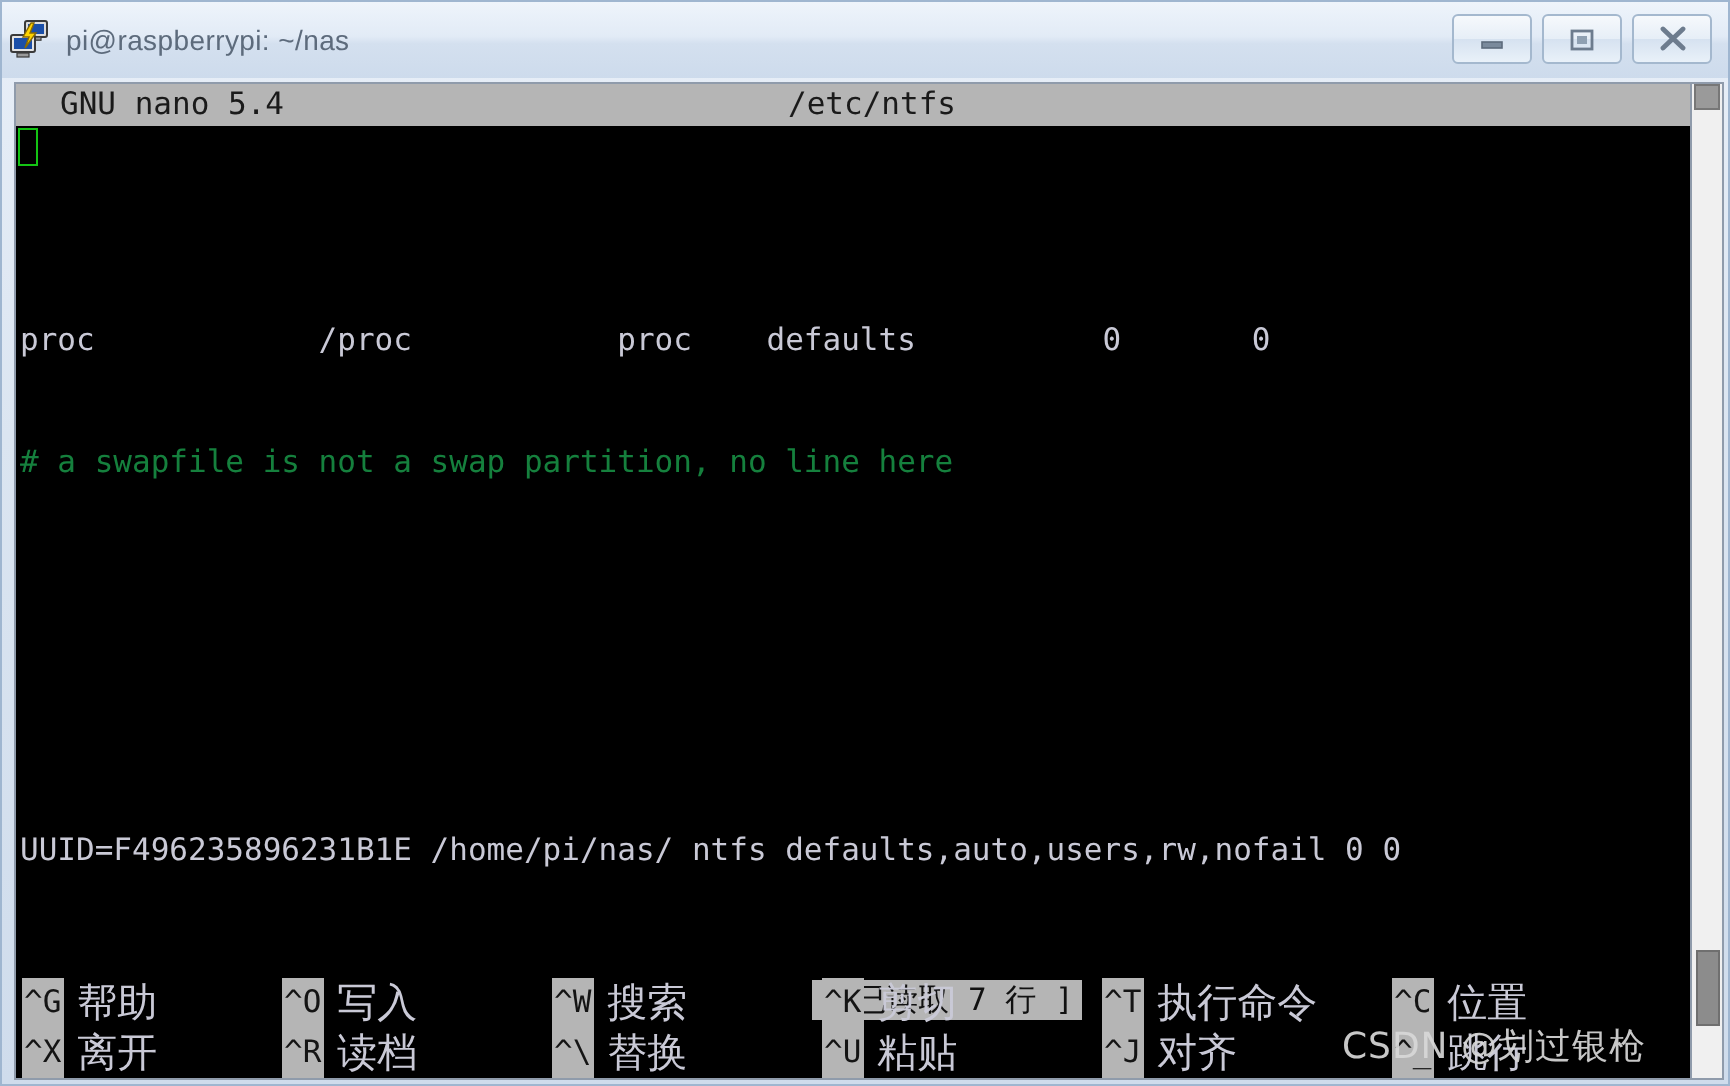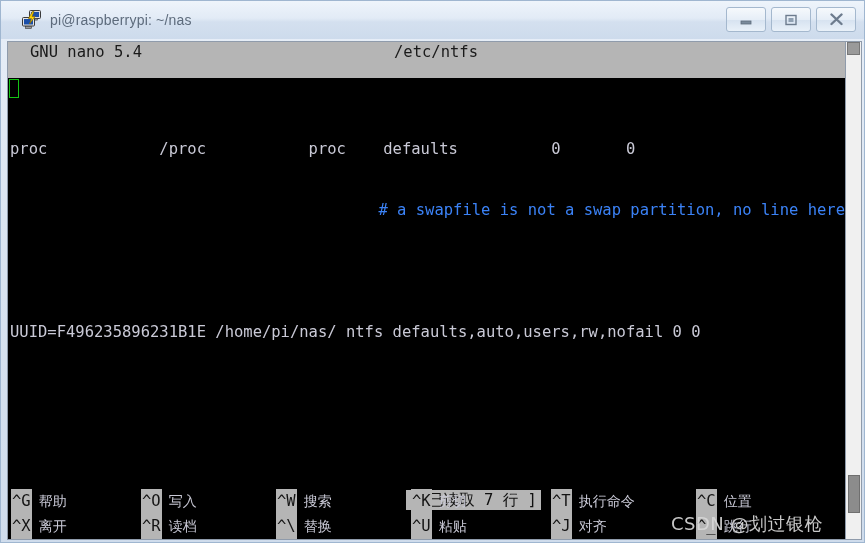--- a/index.html
+++ b/index.html
@@ -22,21 +22,21 @@
     flex-direction: column;
   }
 
   
   #titlebar {
     height: 38px;
     flex: 0 0 38px;
     position: relative;
     display: flex;
     align-items: center;
-    padding-left: 20px;
+    padding-left: 3px;
     background: linear-gradient(to bottom, #eef4fb 0%, #e2ebf6 45%, #d4e0ef 55%, #cddbec 100%);
   }
   #app-icon {
     width: 22px; height: 22px;
     position: relative;
     flex: 0 0 22px;
     margin-right: 7px;
   }
   #title-text {
     font-size: 14px;
@@ -83,40 +83,40 @@
     overflow: hidden;
     font-family: "DejaVu Sans Mono", "Liberation Mono", monospace;
     font-size: 15.5px;
     line-height: 20.3px;
     color: #c8c8d8;
   }
 
   
   #nano-header {
     position: relative;
-    height: 36px;
+    height: 21px;
     background: #b5b5b5;
     color: #1a1a1a;
     font-family: "DejaVu Sans Mono", "Liberation Mono", monospace;
     font-size: 15.5px;
     line-height: 21px;
     white-space: pre;
   }
   #nano-header .nh-version { position: absolute; left: 22px; top: 0; }
   #nano-header .nh-file    { position: absolute; left: 386px; top: 0; }
 
   
   #nano-body {
     position: relative;
     padding: 0 0 0 2px;
     white-space: pre;
   }
   .tline { height: 20.3px; white-space: pre; position: relative; }
-  .c-normal  { color: #c9c9d6; }
-  .c-comment { color: #3b82f6; text-align: right; }
+  .c-normal  { color: #c9c9d6; margin-top: 36px; }
+  .c-comment { color: #15803d; }
 
   
   #cursor {
     position: absolute;
     left: 1px; top: 1px;
     width: 10px; height: 19px;
     border: 1.5px solid #14c414;
     pointer-events: none;
   }
 
@@ -162,21 +162,21 @@
     font-family: "DejaVu Sans Mono", "Liberation Mono", monospace;
     font-size: 15.5px;
     line-height: 25px;
     height: 25px;
     padding: 0 1px;
     white-space: pre;
   }
   .sc-label {
     color: #c9c9d6;
     font-family: "DejaVu Sans", sans-serif;
-    font-size: 14px;
+    font-size: 20px;
     line-height: 25px;
     padding-left: 7px;
     white-space: pre;
   }
 
   
   #scrollbar {
     flex: 0 0 17px;
     background: #f0f0f0;
     border: 1px solid #8f9bab;

